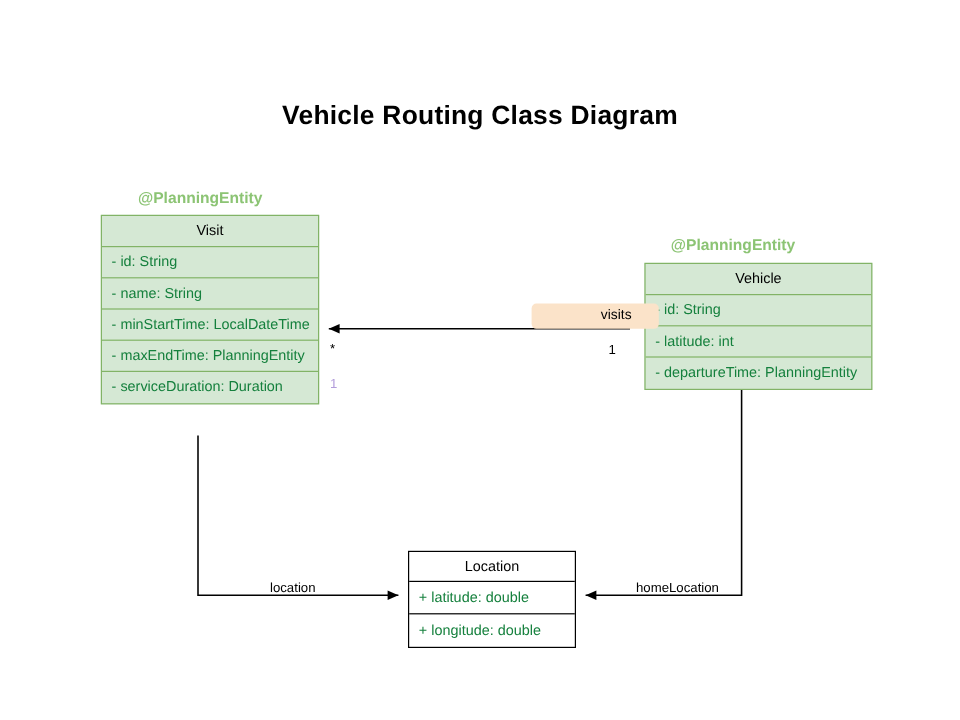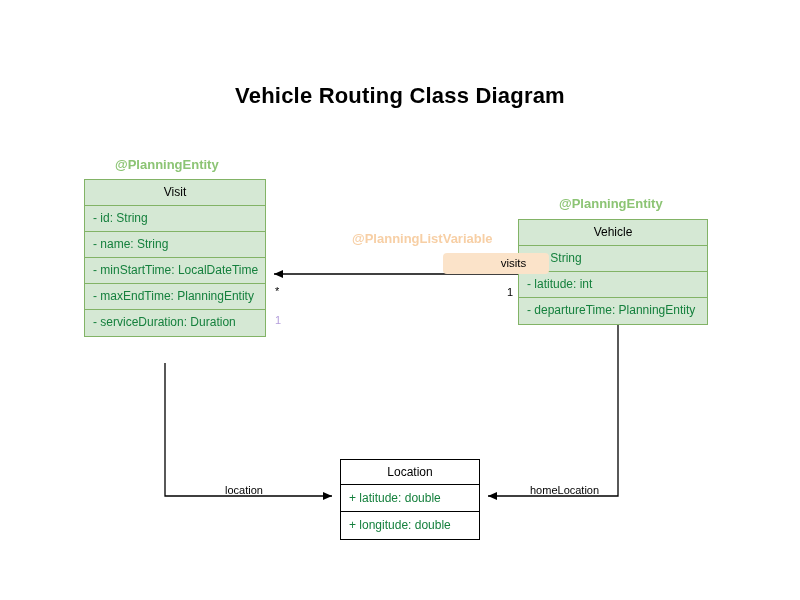--- a/index.html
+++ b/index.html
@@ -86,21 +86,21 @@
     border-bottom: 1px solid #000000;
     height: 27px;
     line-height: 26px;
   }
   .uml-class.plain .cls-attr:last-child {
     border-bottom: none;
   }
 
   
   #class-visit   { left: 84px;  top: 179px; width: 182px; }
-  #class-vehicle { left: 518px; top: 219px; width: 190px; }
+  #class-vehicle { left: 537px; top: 219px; width: 190px; }
   #class-location{ left: 340px; top: 459px; width: 140px; }
 
   
   .annotation {
     position: absolute;
     font-size: 13px;
     font-weight: bold;
     white-space: nowrap;
   }
   .annotation.entity { color: #8cc474; }
@@ -163,21 +163,20 @@
 
     <polyline points="165,363 165,496 332,496" fill="none" stroke="#000000" stroke-width="1.3" marker-end="url(#arrow-open)"></polyline>
 
     <polyline points="618,322 618,496 488,496" fill="none" stroke="#000000" stroke-width="1.3" marker-end="url(#arrow-open)"></polyline>
   </svg>
 
   <div class="annotation entity" id="ann-visit">@PlanningEntity</div>
 
   <div class="annotation entity" id="ann-vehicle">@PlanningEntity</div>
 
-  <div class="annotation listvar" id="ann-listvar">@PlanningListVariable</div>
 
   <div class="uml-class" id="class-visit">
     <div class="cls-header">Visit</div>
     <div class="cls-attr">- id: String</div>
     <div class="cls-attr">- name: String</div>
     <div class="cls-attr">- minStartTime: LocalDateTime</div>
     <div class="cls-attr">- maxEndTime: PlanningEntity</div>
     <div class="cls-attr">- serviceDuration: Duration</div>
   </div>
 

